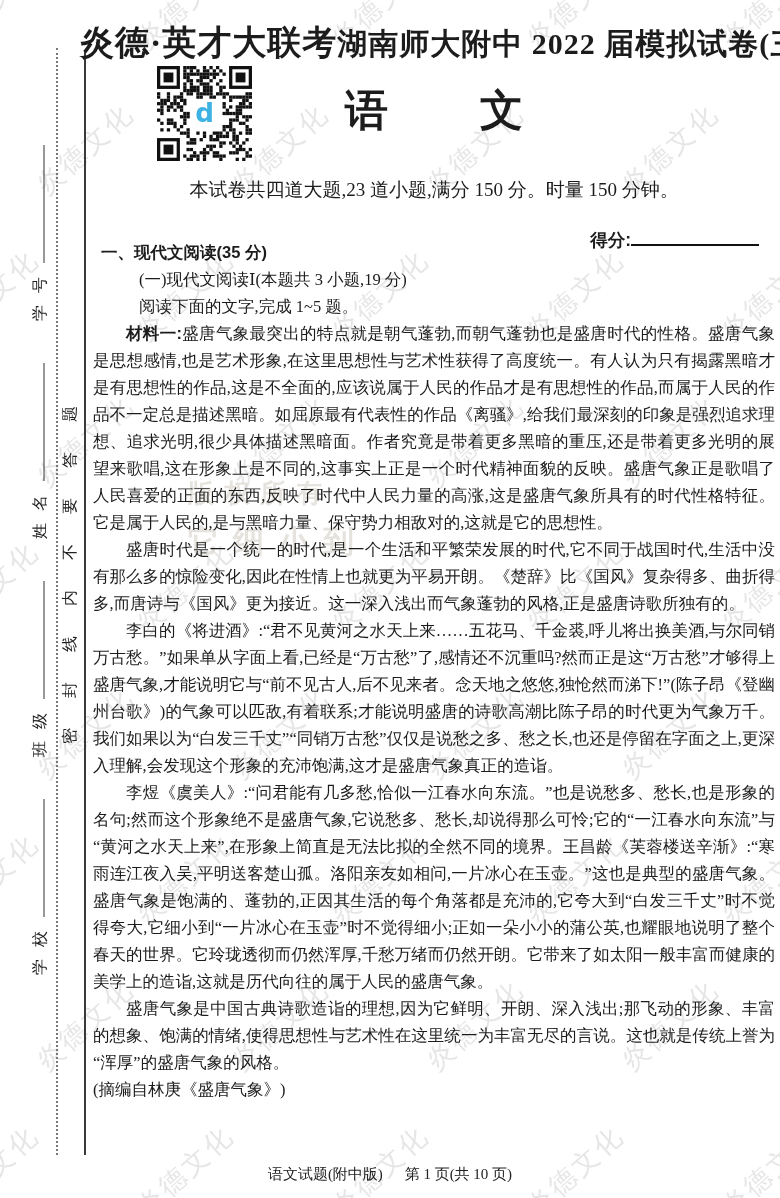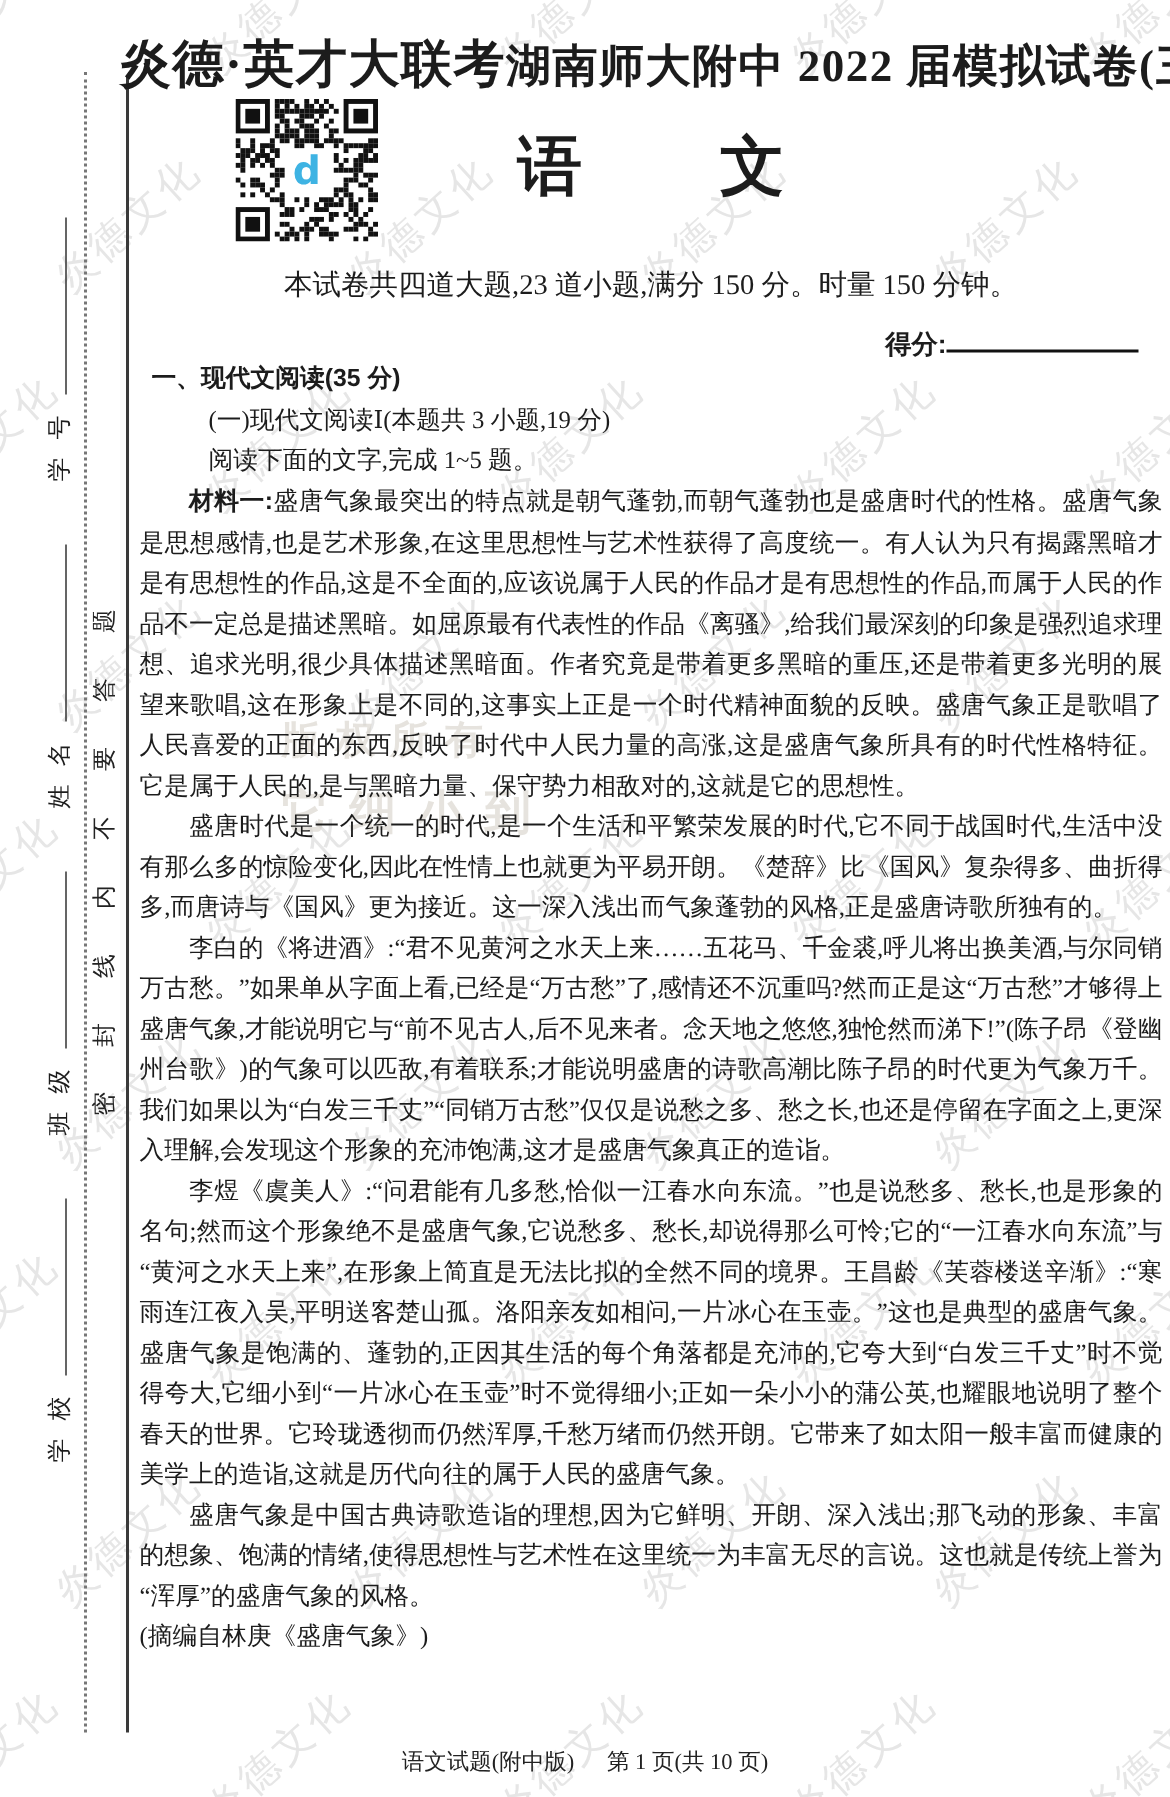--- a/index.html
+++ b/index.html
@@ -58,21 +58,21 @@
   .subject-title{
     position:absolute;left:93px;top:82px;width:682px;z-index:2;
     display:flex;justify-content:center;gap:92px;
     font-family:"Liberation Sans",sans-serif;font-weight:bold;font-size:43px;
   }
   .intro{
     position:absolute;left:93px;top:177px;width:682px;z-index:2;
     text-align:center;font-size:19px;
   }
   .score-row{
-    position:absolute;left:93px;top:217px;width:666px;z-index:2;text-align:right;
+    position:absolute;left:93px;top:228px;width:666px;z-index:2;text-align:right;
     font-family:"Liberation Sans",sans-serif;
   }
   .score-label{font-weight:bold;font-size:17.5px;}
   .score-line{
     display:inline-block;width:128px;height:15px;
     border-bottom:2px solid #111;vertical-align:baseline;
   }
   
   .doc{
     position:absolute;left:93px;top:239px;width:682px;z-index:2;

